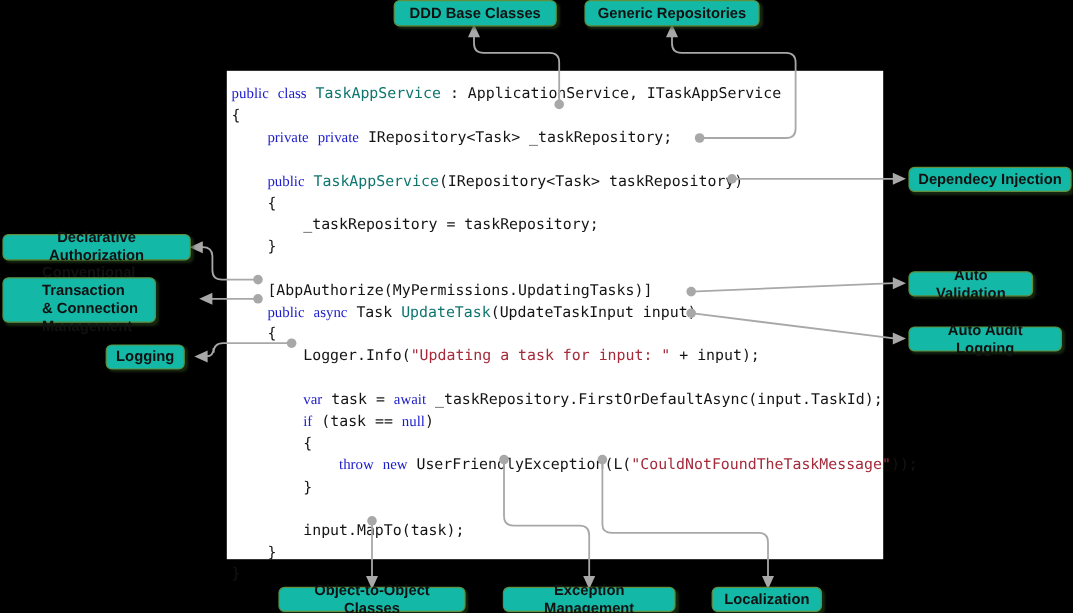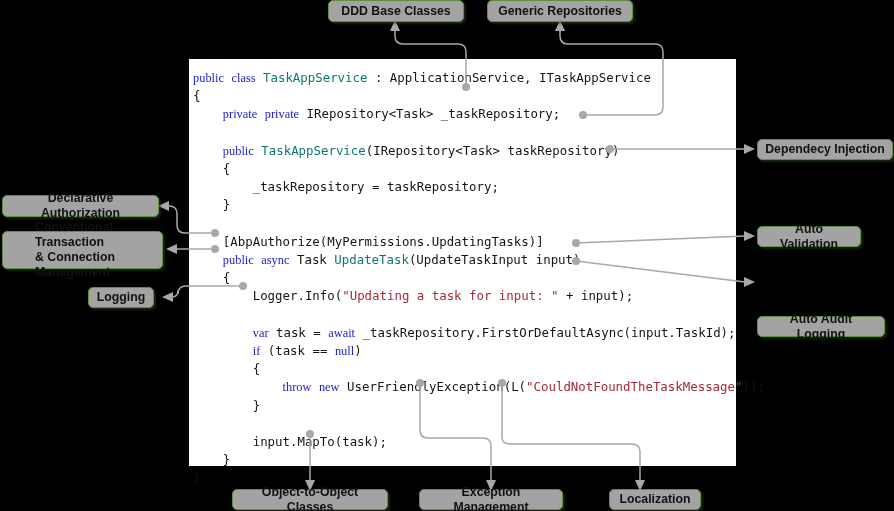--- a/index.html
+++ b/index.html
@@ -42,21 +42,21 @@
   .kw   { color: #1c1ccc; font-family: Liberation Serif, serif; }
   .type { color: #0f766e; }
   .str  { color: #a52a3a; }
   .plain{ color: #141414; }
   .brc  { color: #141414; }
 
   
   .label {
     position: absolute;
     box-sizing: border-box;
-    background: #a3a3a3;
+    background: #14b8a6;
     border: 1.2px solid #5f8f3f;
     border-radius: 5px;
     color: #111111;
     font-family: "Liberation Sans", sans-serif;
     font-size: 12.3px;
     font-weight: 700;
     line-height: 15px;
     text-align: center;
     display: flex;
     align-items: center;
@@ -186,28 +186,28 @@
   </svg>
 
   <div class="label" style="left:328px; top:0px; width:136px; height:22px;">DDD Base Classes</div>
 
   <div class="label" style="left:487px; top:0px; width:146px; height:22px;">Generic Repositories</div>
 
   <div class="label" style="left:757px; top:139px; width:136px; height:21px;">Dependecy Injection</div>
 
   <div class="label" style="left:757px; top:226px; width:104px; height:21px;text-align:center;">Auto Validation</div>
 
-  <div class="label" style="left:757px; top:272px; width:128px; height:21px;margin-top:44px;">Auto Audit Logging</div>
+  <div class="label" style="left:757px; top:272px; width:128px; height:21px;">Auto Audit Logging</div>
 
   <div class="label" style="left:2px; top:195px; width:157px; height:22px;">Declarative Authorization</div>
 
-  <div class="label" style="left:2px; top:231px; width:161px; height:38px; text-align:left; justify-content:flex-start;padding-left:32px;">Conventional Transaction
+  <div class="label" style="left:2px; top:231px; width:128px; height:38px; text-align:left; justify-content:flex-start;padding-left:32px;">Conventional Transaction
 &amp; Connection Management</div>
 
   <div class="label" style="left:88px; top:287px; width:66px; height:21px;">Logging</div>
 
   <div class="label" style="left:232px; top:489px; width:156px; height:21px;">Object-to-Object Classes</div>
 
   <div class="label" style="left:419px; top:489px; width:144px; height:21px;">Exception Management</div>
 
-  <div class="label" style="left:609px; top:489px; width:92px; height:21px;">Localization</div>
+  <div class="label" style="left:593px; top:489px; width:92px; height:21px;">Localization</div>
 
 </div>
 
 </body></html>

